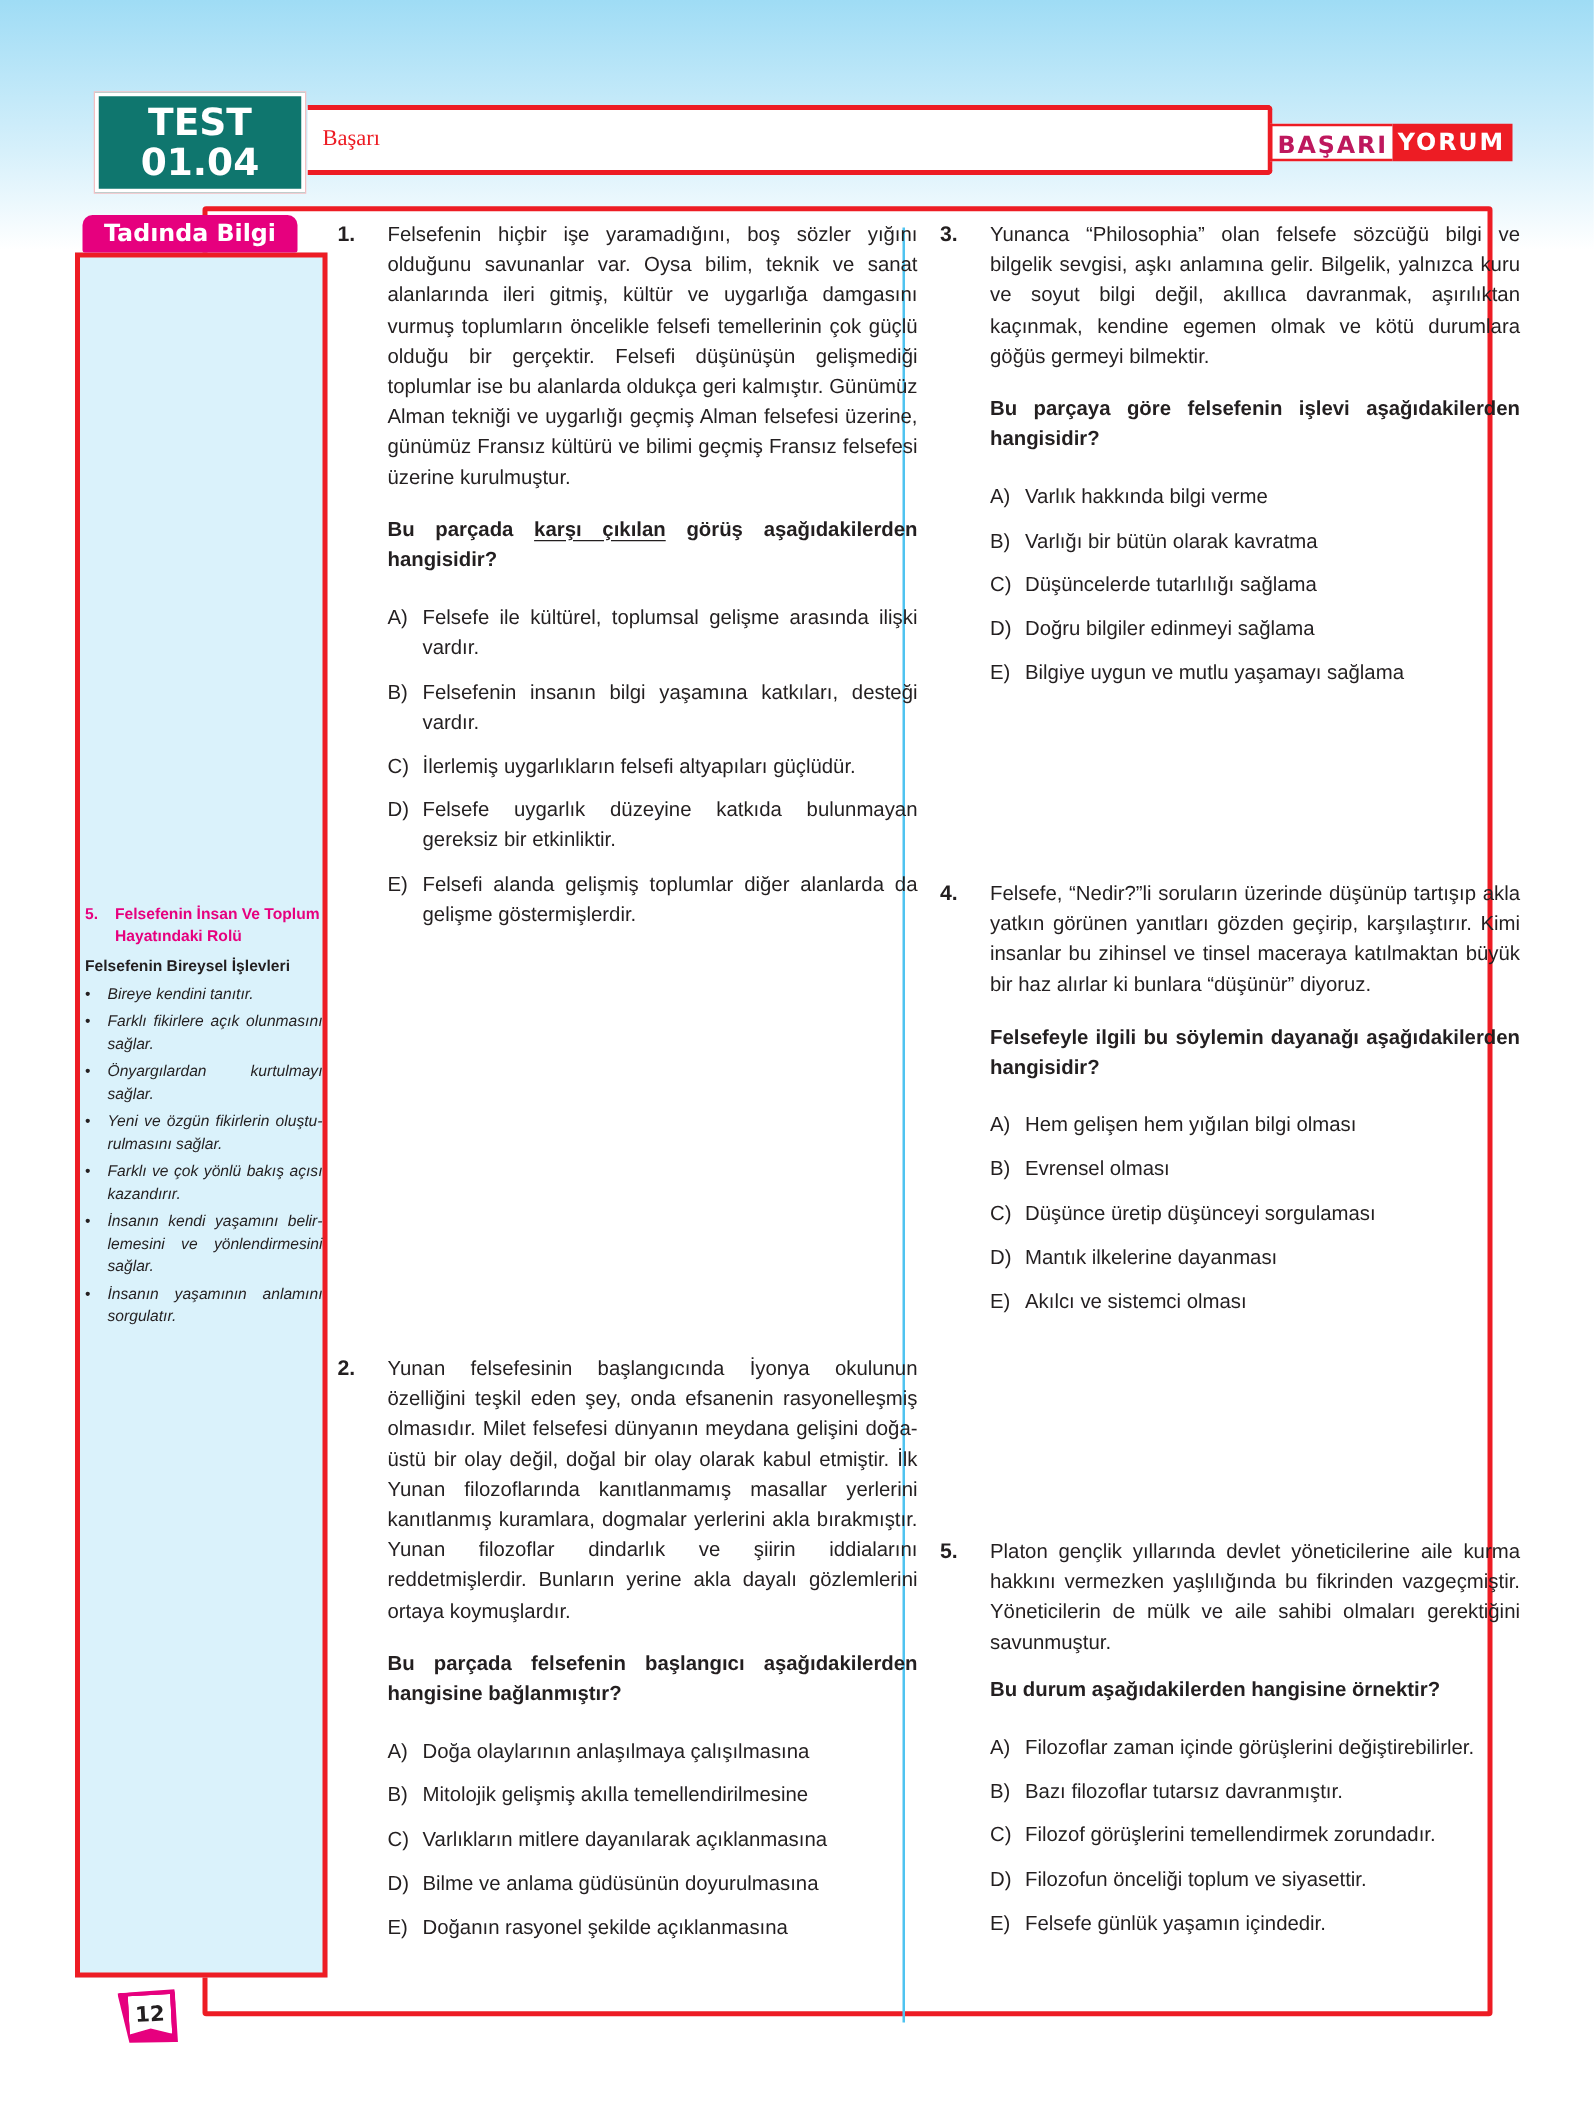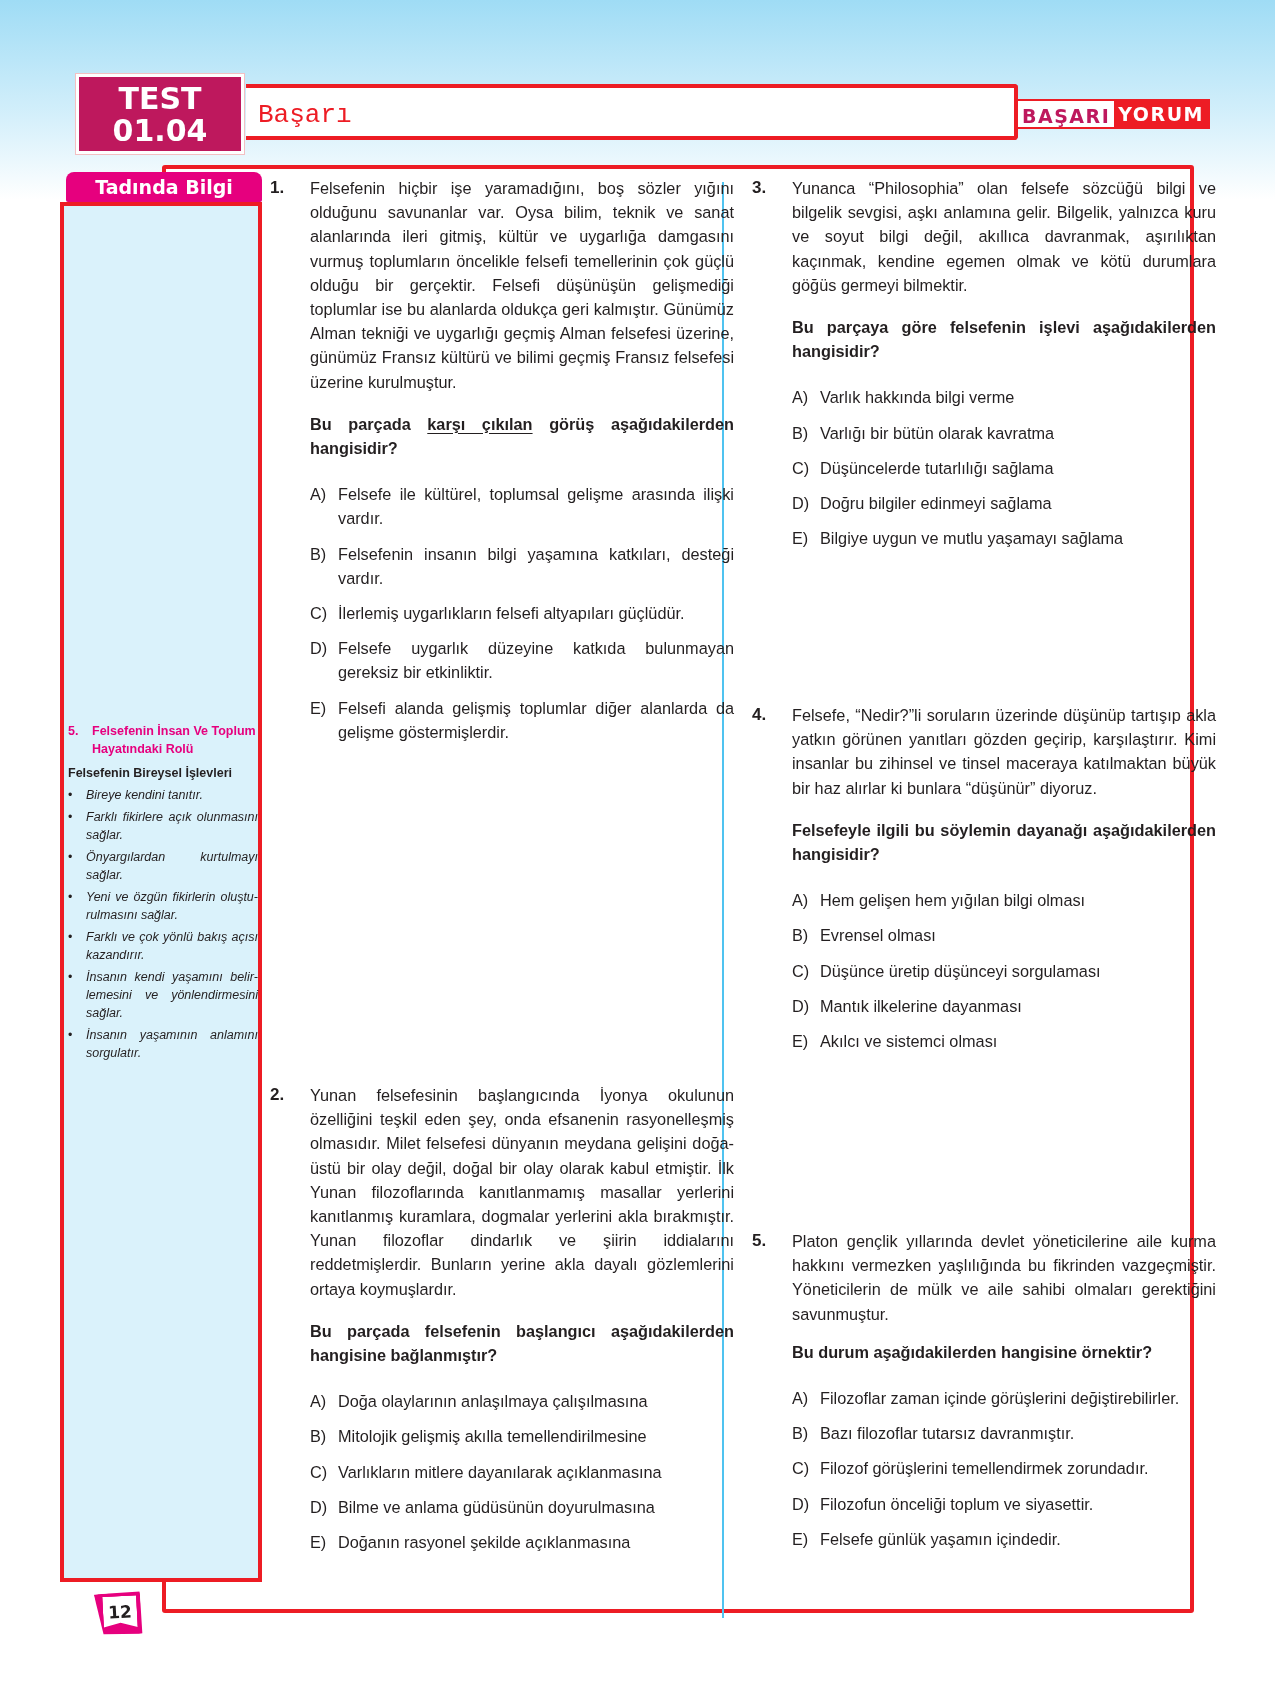--- a/index.html
+++ b/index.html
@@ -4,43 +4,43 @@
 <style>
   html, body { margin:0; padding:0; }
   body {
     width:1275px; height:1700px; position:relative; overflow:hidden;
     background: linear-gradient(to bottom, #9fdcf5 0px, #d6f0fb 120px, #ffffff 200px, #ffffff 100%);
     font-family: "Liberation Sans", sans-serif; color:#231f20;
   }
   .abs { position:absolute; }
   
   .test-box {
-    left:76px; top:74px; width:168px; height:80px; background:#be185d;
+    left:76px; top:74px; width:168px; height:80px; background:#0f766e;
     border:3px solid #ffffff; box-shadow:0 0 0 1px #f3c0c3;
     color:#fff; font-family:"DejaVu Sans", sans-serif; font-weight:bold;
     text-align:center; line-height:32px; font-size:30px; padding-top:6px; box-sizing:border-box;
   }
   .test-box .l1 { display:block; }
   .test-box .l2 { display:block; }
   .title-bar {
     left:246px; top:84px; width:772px; height:56px; background:#fff;
     border:4px solid #ed1c24; border-left:none; border-radius:0 4px 4px 0; box-sizing:border-box;
   }
-  .title-text { left:258px; top:100px; font-size:26px; color:#ed1c24; font-family:Liberation Mono, monospace; }
+  .title-text { left:258px; top:100px; font-size:18px; color:#ed1c24; font-family:Liberation Serif, serif; }
   .brand { left:1016px; top:99px; height:30px; display:flex; font-family:"DejaVu Sans", sans-serif; font-weight:bold; font-size:19px; letter-spacing:1.5px; }
   .brand .b1 { background:#fff; color:#be185d; padding:2px 4px 0 4px; line-height:26px; border:2px solid #ed1c24; border-right:none; }
   .brand .b2 { background:#ed1c24; color:#ffffff; padding:2px 6px 0 4px; line-height:26px; }
   
   .main-frame {
     left:162px; top:165px; width:1032px; height:1448px; border:4px solid #ed1c24;
     border-radius:3px; box-sizing:border-box; background:#fff;
   }
   
   .side-tab {
-    left:66px; top:172px; width:196px; height:30px; background:#e6007e; border-radius:8px 8px 2px 2px;
+    left:66px; top:172px; width:172px; height:30px; background:#e6007e; border-radius:8px 8px 2px 2px;
     color:#fff; font-family:"DejaVu Sans", sans-serif; font-weight:bold; font-size:19px; text-align:center; line-height:30px;
   }
   .side-box {
     left:60px; top:202px; width:202px; height:1380px; background:#daf2fb; border:4px solid #ed1c24;
     box-sizing:border-box;
   }
   .side-content { left:68px; top:722px; width:190px; font-size:12.5px; line-height:18px; color:#231f20; }
   .side-content .h { color:#e6007e; font-weight:bold; display:flex; }
   .side-content .h .n { width:24px; flex:none; }
   .side-content .sub { font-weight:bold; margin-top:6px; margin-bottom:4px; }

